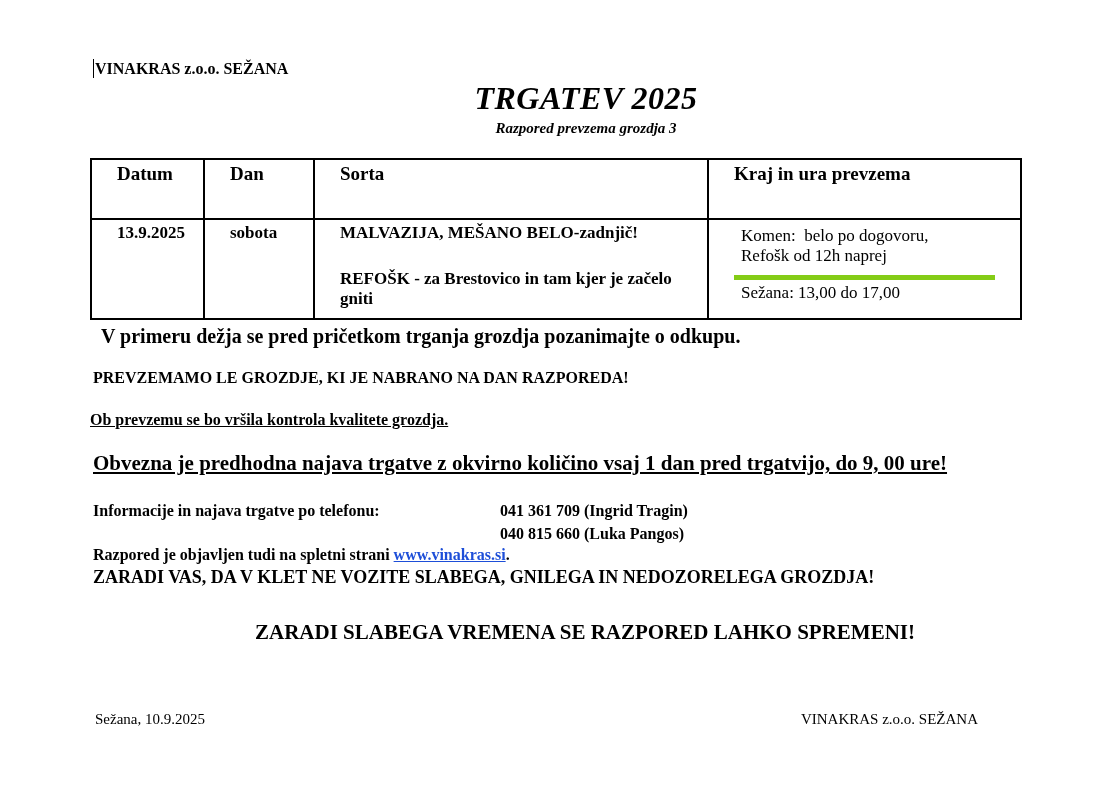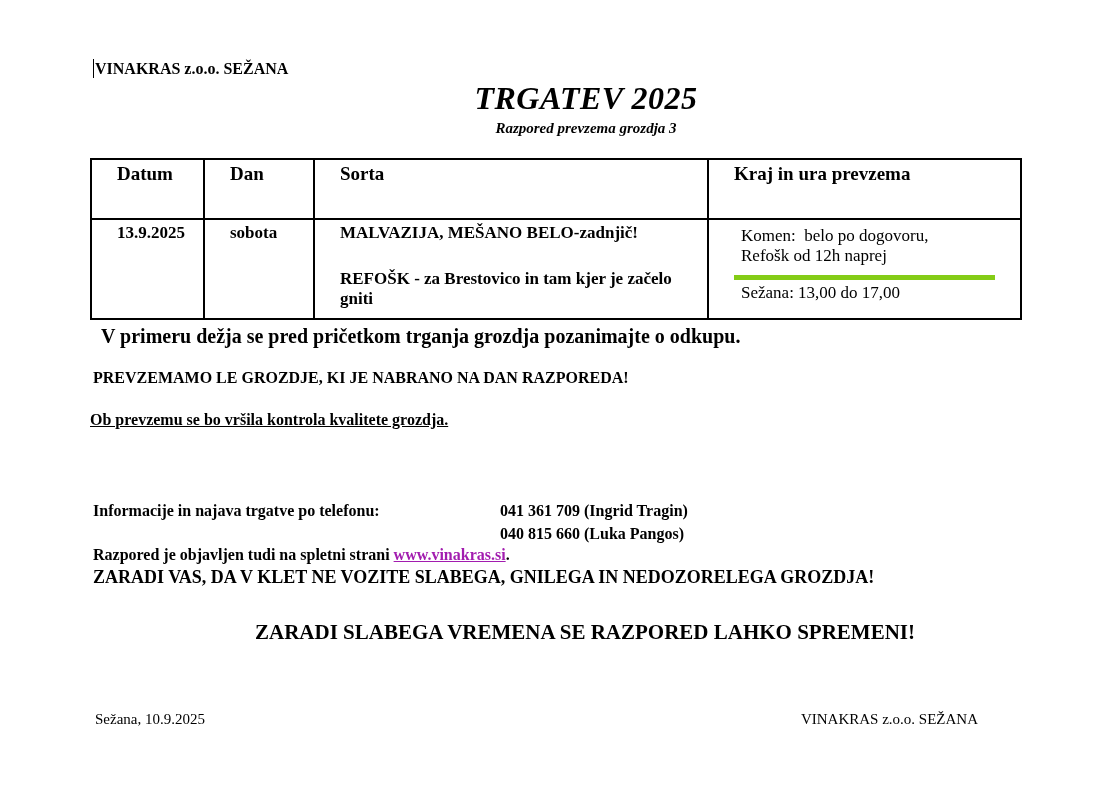--- a/index.html
+++ b/index.html
@@ -60,21 +60,21 @@
 
   .notice-rain { left: 93px; top: 325px; font-size: 20px; margin-left: 8px; }
   .notice-sameday { left: 93px; top: 369px; font-size: 16px; }
   .notice-quality { left: 90px; top: 411px; font-size: 16px; }
   .notice-mandatory { left: 93px; top: 451px; font-size: 21px; }
 
   .contact-label { left: 93px; top: 502px; font-size: 16px; }
   .phone-1 { left: 500px; top: 502px; font-size: 16px; }
   .phone-2 { left: 500px; top: 525px; font-size: 16px; }
   .website-line { left: 93px; top: 546px; font-size: 16px; }
-  .website-link { color: #a21caf; text-decoration: underline; font-weight: bold; }
+  .website-link { color: #1d4ed8; text-decoration: underline; font-weight: bold; }
   .notice-nobad { left: 93px; top: 567px; font-size: 18px; }
   .notice-weather { top: 620px; left: 54px; width: 1062px; text-align: center; font-size: 21px; }
 
   .footer-left { left: 95px; top: 711px; font-size: 15px; }
   .footer-right { top: 711px; right: 138px; font-size: 15px; }
 </style>
 </head>
 <body>
 
 <div class="page">
@@ -115,20 +115,21 @@
 Refošk od 12h naprej</div>
           <div class="kraj-bottom">Sežana: 13,00 do 17,00</div>
         </td>
       </tr>
     </tbody>
   </table>
 
   <div class="abs b notice-rain">V primeru dežja se pred pričetkom trganja grozdja pozanimajte o odkupu.</div>
   <div class="abs b notice-sameday">PREVZEMAMO LE GROZDJE, KI JE NABRANO NA DAN RAZPOREDA!</div>
   <div class="abs b u notice-quality">Ob prevzemu se bo vršila kontrola kvalitete grozdja.</div>
+  <div class="abs b u nowrap notice-mandatory">Obvezna je predhodna najava trgatve z okvirno količino vsaj 1 dan pred trgatvijo, do 9, 00 ure!</div>
 
   <div class="abs b contact-label">Informacije in najava trgatve po telefonu:</div>
   <div class="abs b phone-1">041 361 709 (Ingrid Tragin)</div>
   <div class="abs b phone-2">040 815 660 (Luka Pangos)</div>
 
   <div class="abs b website-line nowrap">
     <span>Razpored je objavljen tudi na spletni strani </span><a href="#" class="website-link">www.vinakras.si</a><span>.</span>
   </div>
 
   <div class="abs b nowrap notice-nobad">ZARADI VAS, DA V KLET NE VOZITE SLABEGA, GNILEGA IN NEDOZORELEGA GROZDJA!</div>

